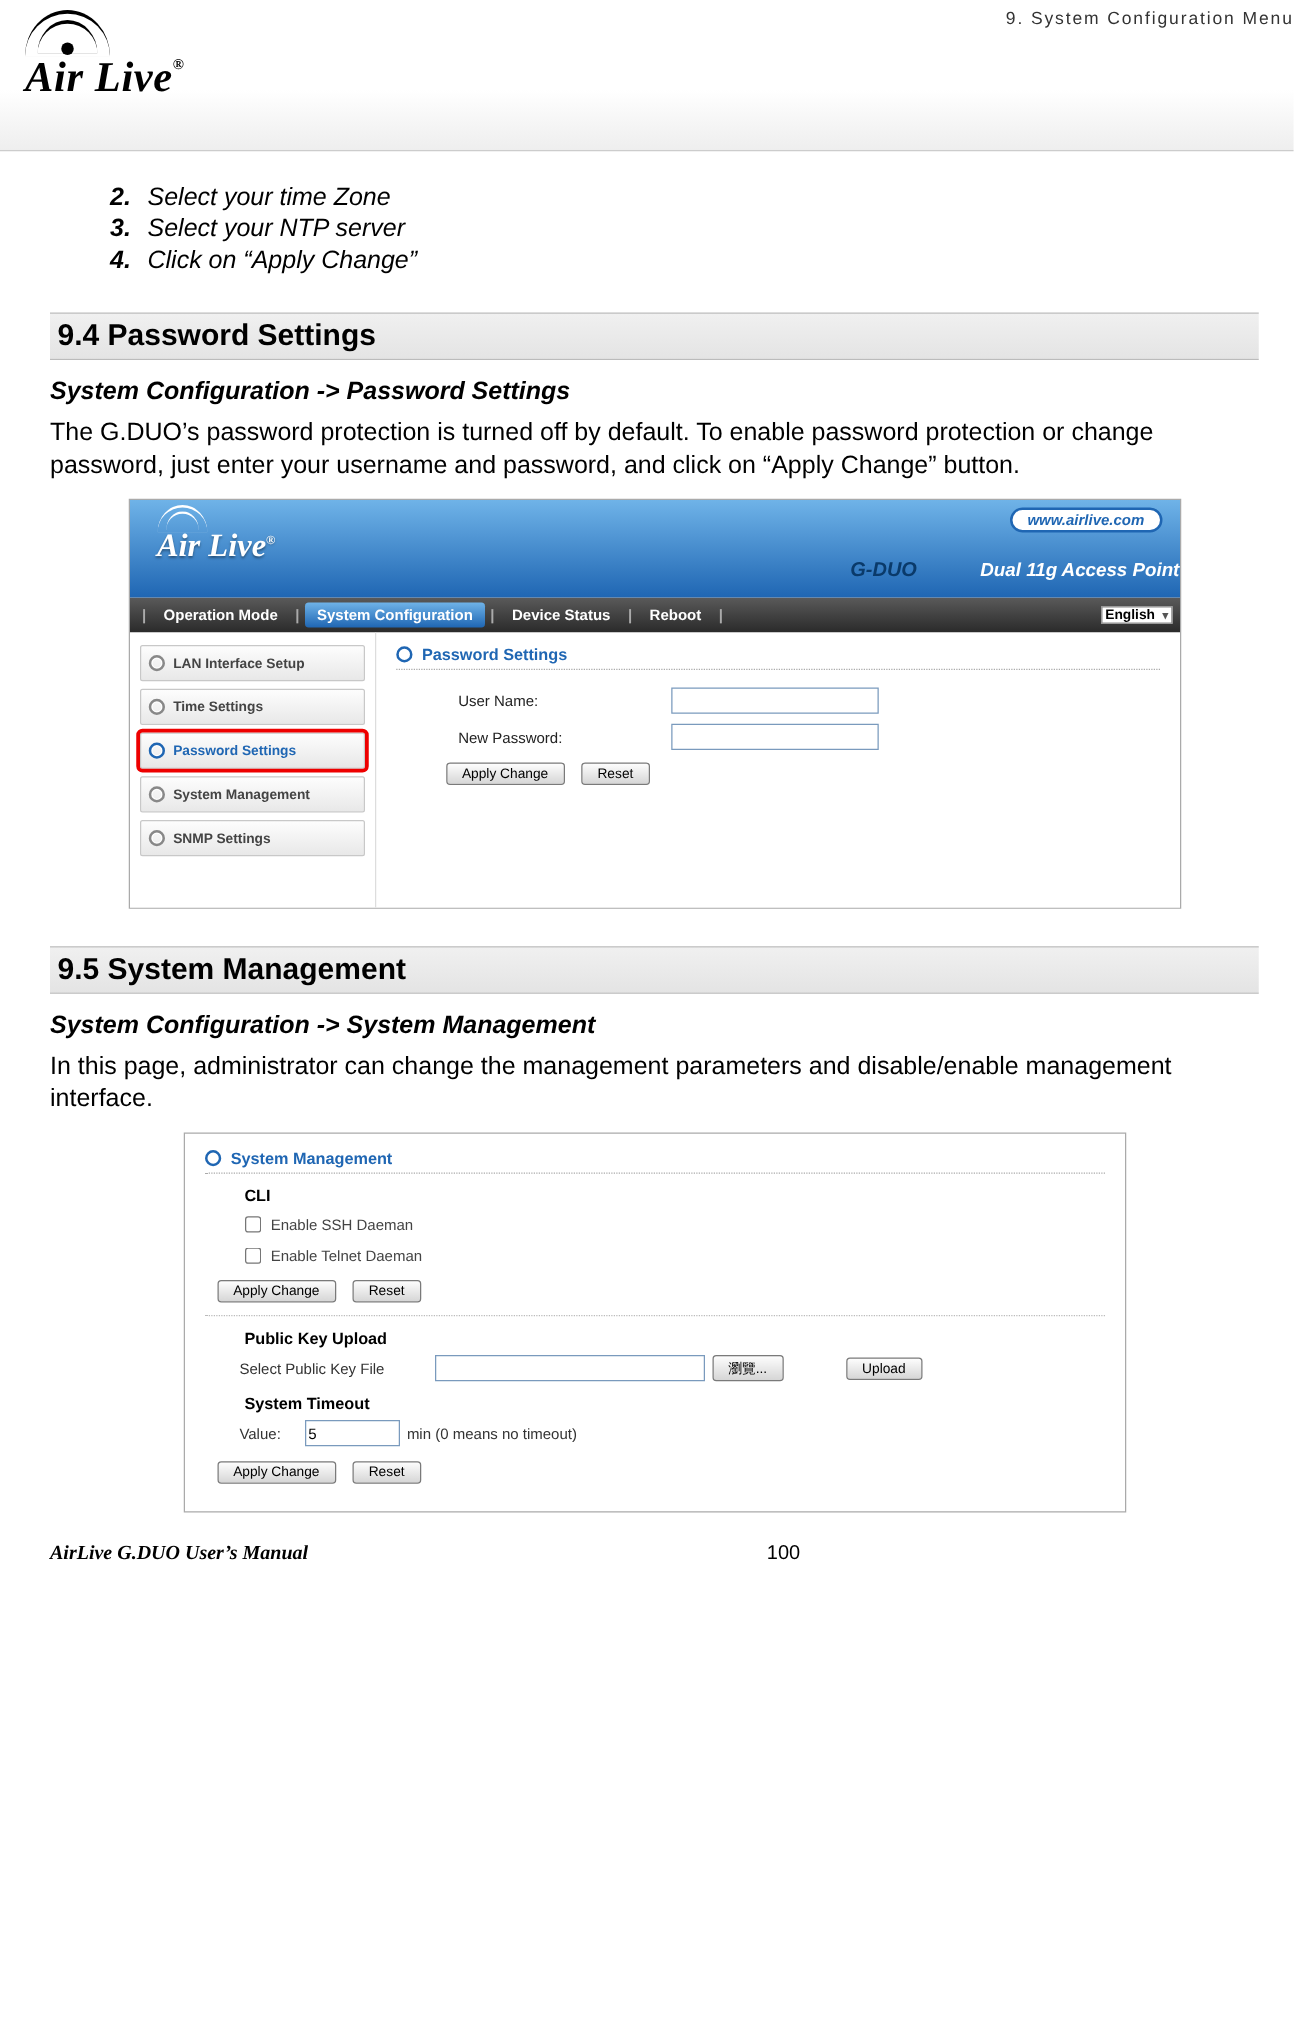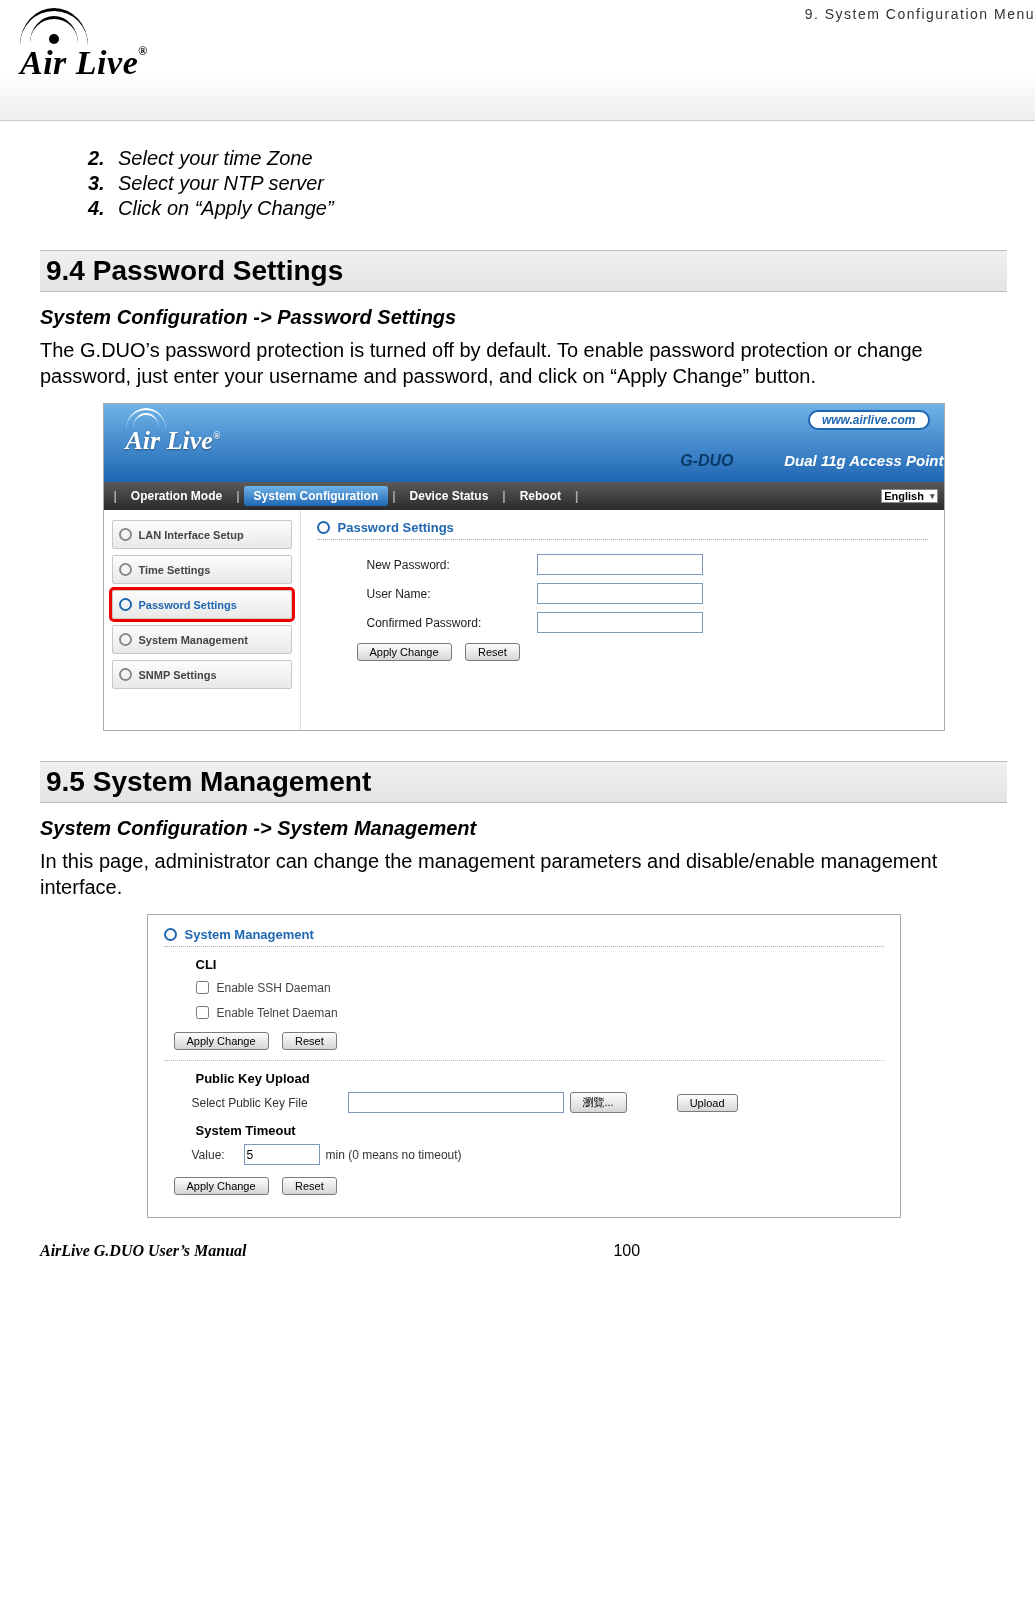--- a/index.html
+++ b/index.html
@@ -74,21 +74,21 @@
     margin: 6px 0 30px 48px;
     font-size: 20px;
   }
   .step-list .row { margin: 2px 0; font-style: italic; }
   .step-list .num { font-weight: bold; display: inline-block; width: 30px; }
   .section-bar {
     background: linear-gradient(to bottom, #f0f0f0, #e4e4e4);
     border-top: 1px solid #bbb;
     border-bottom: 1px solid #bbb;
     padding: 4px 6px;
-    font-size: 28px;
+    font-size: 24px;
     font-weight: bold;
     margin: 6px 0 14px 0;
   }
   .breadcrumb {
     font-style: italic;
     font-weight: bold;
     font-size: 20px;
     margin-bottom: 8px;
   }
   .body-text {
@@ -326,29 +326,25 @@
               <span class="dot"></span>
               <span>SNMP Settings</span>
             </div>
         </div>
         <div class="router-main">
           <div class="panel-title">
               <span class="dot2"></span>
               <span>Password Settings</span>
             </div>
           <div class="form-row">
-            <label>New Password:</label>
-            <input type="password" style="">
-          </div>
-          <div class="form-row">
             <label>User Name:</label>
             <input type="text" style="">
           </div>
           <div class="form-row">
-            <label>Confirmed Password:</label>
+            <label>New Password:</label>
             <input type="password" style="">
           </div>
           <div class="btn-row">
             <button class="ui-btn">Apply Change</button>
             <button class="ui-btn">Reset</button>
           </div>
         </div>
       </div>
     </div>
 

